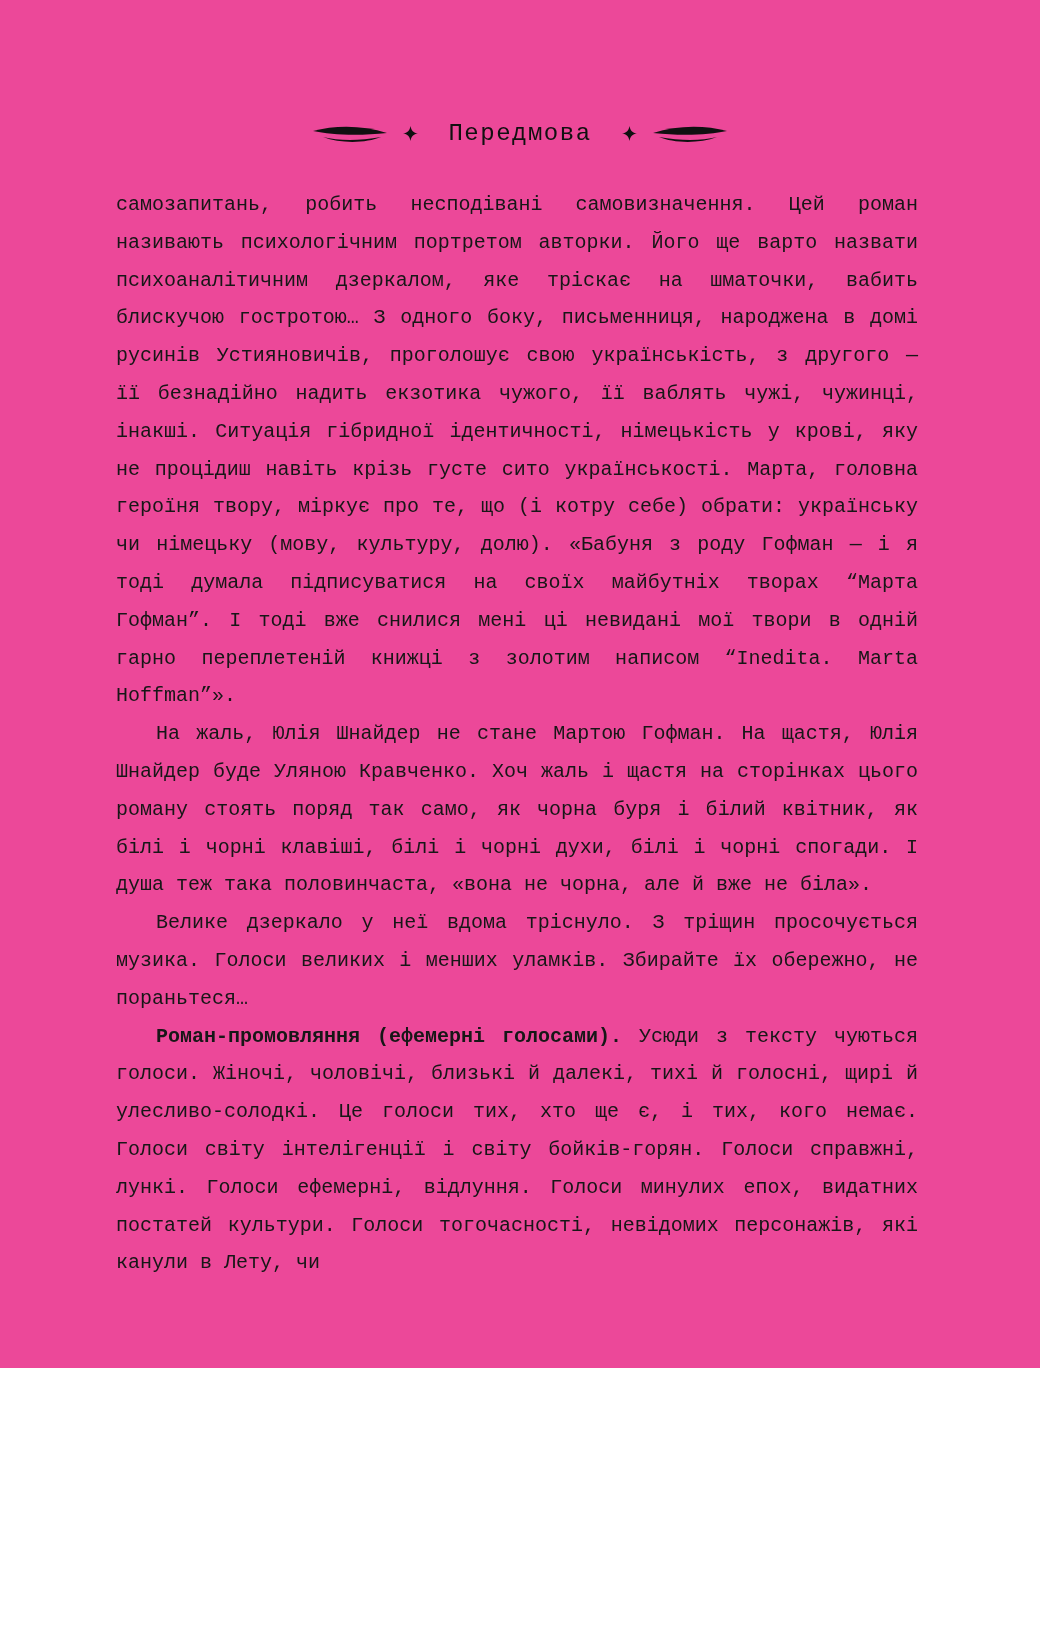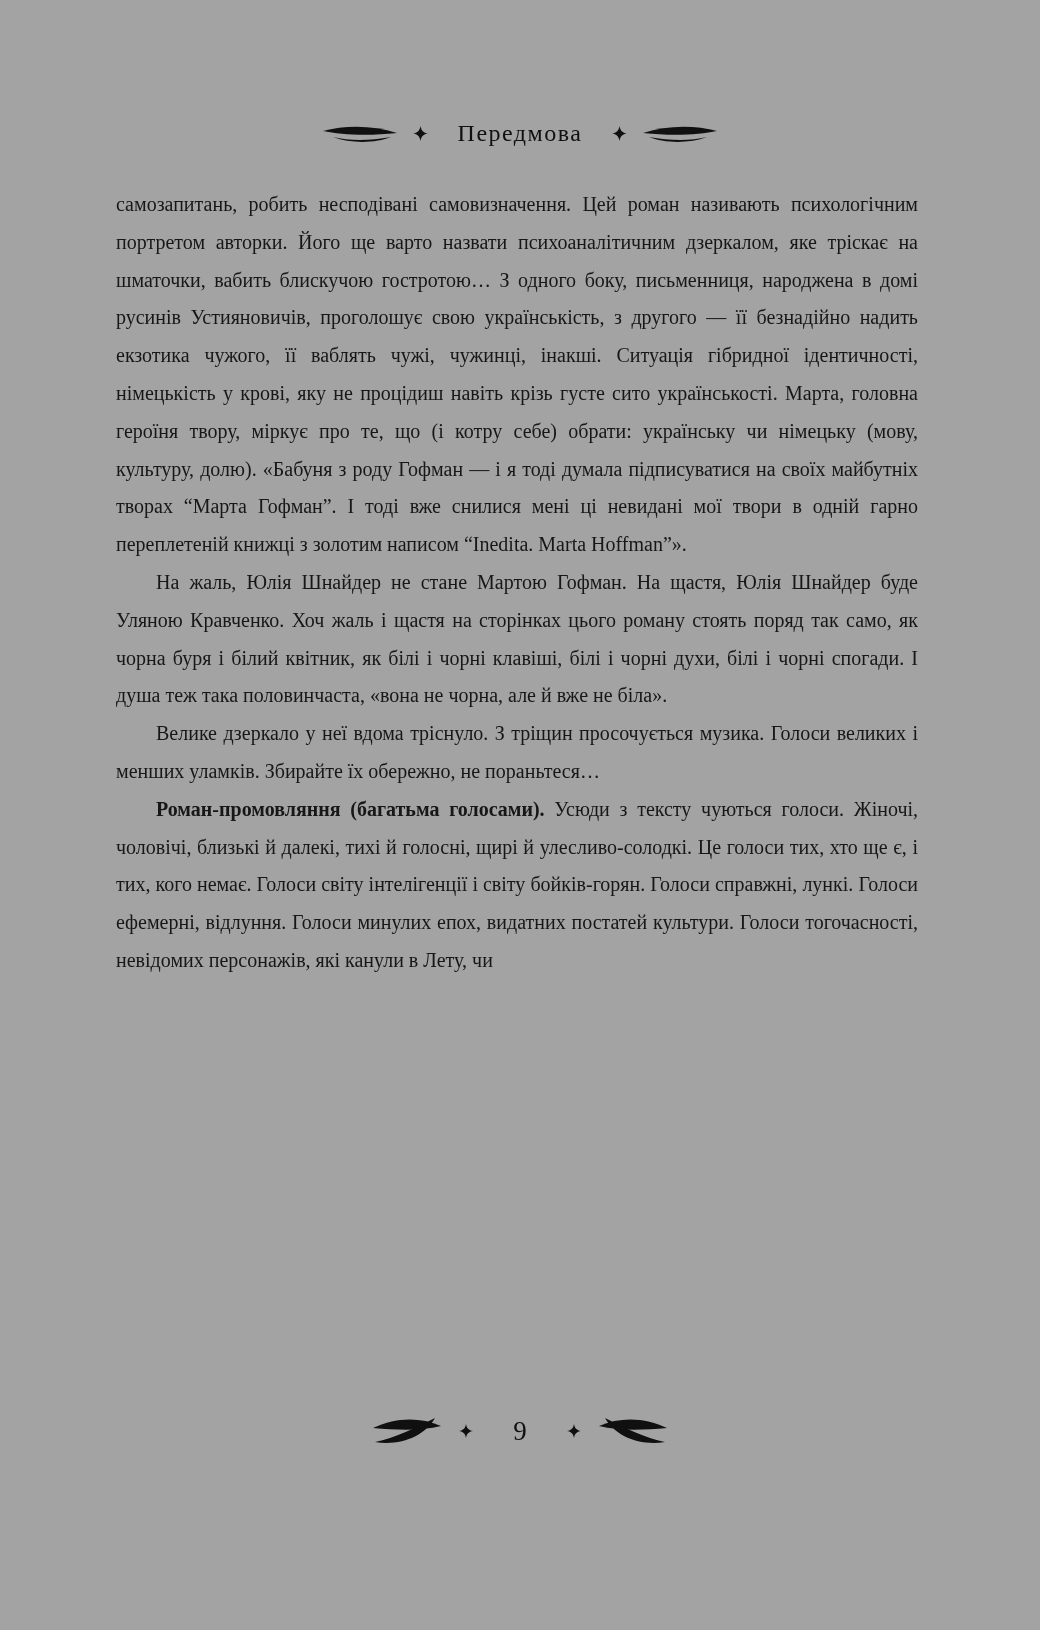--- a/index.html
+++ b/index.html
@@ -3,23 +3,23 @@
 <meta charset="utf-8">
 <style>
   html, body {
     margin: 0;
     padding: 0;
     background: #ffffff;
   }
   .page {
     position: relative;
     width: 1040px;
-    height: 1630px;
-    background: #a3a3a3;
-    font-family: Liberation Serif, serif;
+    height: 1368px;
+    background: #ec4899;
+    font-family: Liberation Mono, monospace;
     color: #171717;
     overflow: hidden;
   }
   .chapter-header {
     position: absolute;
     top: 120px;
     left: 0;
     right: 0;
     display: flex;
     align-items: center;
@@ -105,21 +105,21 @@
         <path d="M70,13 C48,17 28,17 12,13 C30,20 56,19 70,13 Z" fill="#101010"></path>
       </svg>
     </span>
   </header>
 
   <main class="text-block">
     <p class="para first">самозапитань, робить несподівані самовизначення. Цей роман називають психологічним портретом авторки. Його ще варто назвати психоаналітичним дзеркалом, яке тріскає на шматочки, вабить блискучою гостротою… З одного боку, письменниця, народжена в домі русинів Устияновичів, проголошує свою українськість, з другого — її безнадійно надить екзотика чужого, її ваблять чужі, чужинці, інакші. Ситуація гібридної ідентичності, німецькість у крові, яку не процідиш навіть крізь густе сито українськості. Марта, головна героїня твору, міркує про те, що (і котру себе) обрати: українську чи німецьку (мову, культуру, долю). «Бабуня з роду Гофман — і я тоді думала підписуватися на своїх майбутніх творах “Марта Гофман”. І тоді вже снилися мені ці невидані мої твори в одній гарно переплетеній книжці з золотим написом “Inedita. Marta Hoffman”».</p>
     <p class="para">На жаль, Юлія Шнайдер не стане Мартою Гофман. На щастя, Юлія Шнайдер буде Уляною Кравченко. Хоч жаль і щастя на сторінках цього роману стоять поряд так само, як чорна буря і білий квітник, як білі і чорні клавіші, білі і чорні духи, білі і чорні спогади. І душа теж така половинчаста, «вона не чорна, але й вже не біла».</p>
     <p class="para">Велике дзеркало у неї вдома тріснуло. З тріщин просочується музика. Голоси великих і менших уламків. Збирайте їх обережно, не пораньтеся…</p>
     <p class="para">
-      <strong>Роман-промовляння (багатьма голосами).</strong>
+      <strong>Роман-промовляння (ефемерні голосами).</strong>
       <span>Усюди з тексту чуються голоси. Жіночі, чоловічі, близькі й далекі, тихі й голосні, щирі й улесливо-солодкі. Це голоси тих, хто ще є, і тих, кого немає. Голоси світу інтелігенції і світу бойків-горян. Голоси справжні, лункі. Голоси ефемерні, відлуння. Голоси минулих епох, видатних постатей культури. Голоси тогочасності, невідомих персонажів, які канули в Лету, чи</span>
     </p>
   </main>
 
   <footer class="page-footer">
     <span class="flourish">
       <svg width="72" height="34" viewBox="0 0 72 34" aria-hidden="true">
         <path d="M70,12 C48,2 22,4 2,14 C26,16 50,17 70,12 Z" fill="#101010"></path>
         <path d="M64,4 C44,14 24,24 4,28 C30,32 54,22 64,4 Z" fill="#101010"></path>
       </svg>

